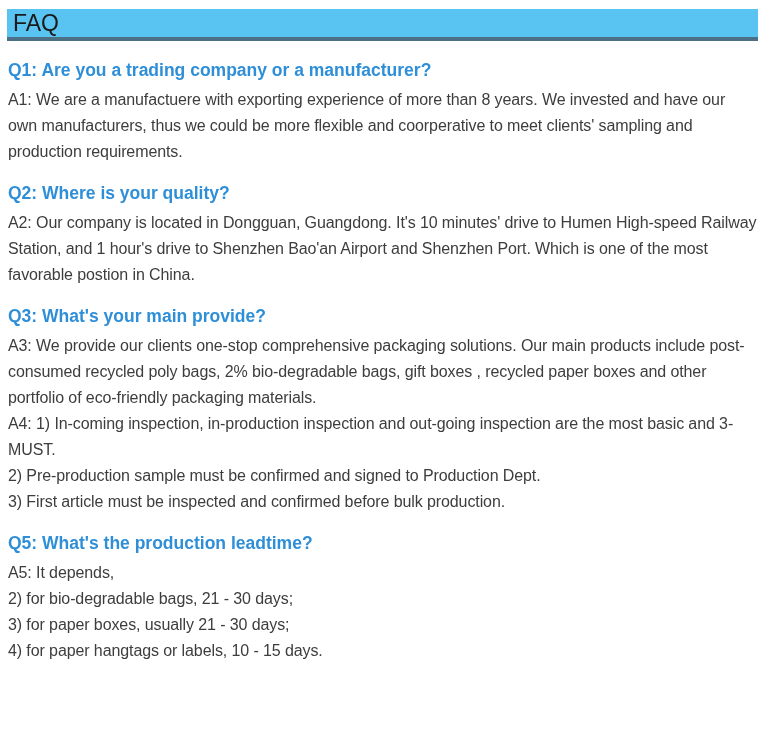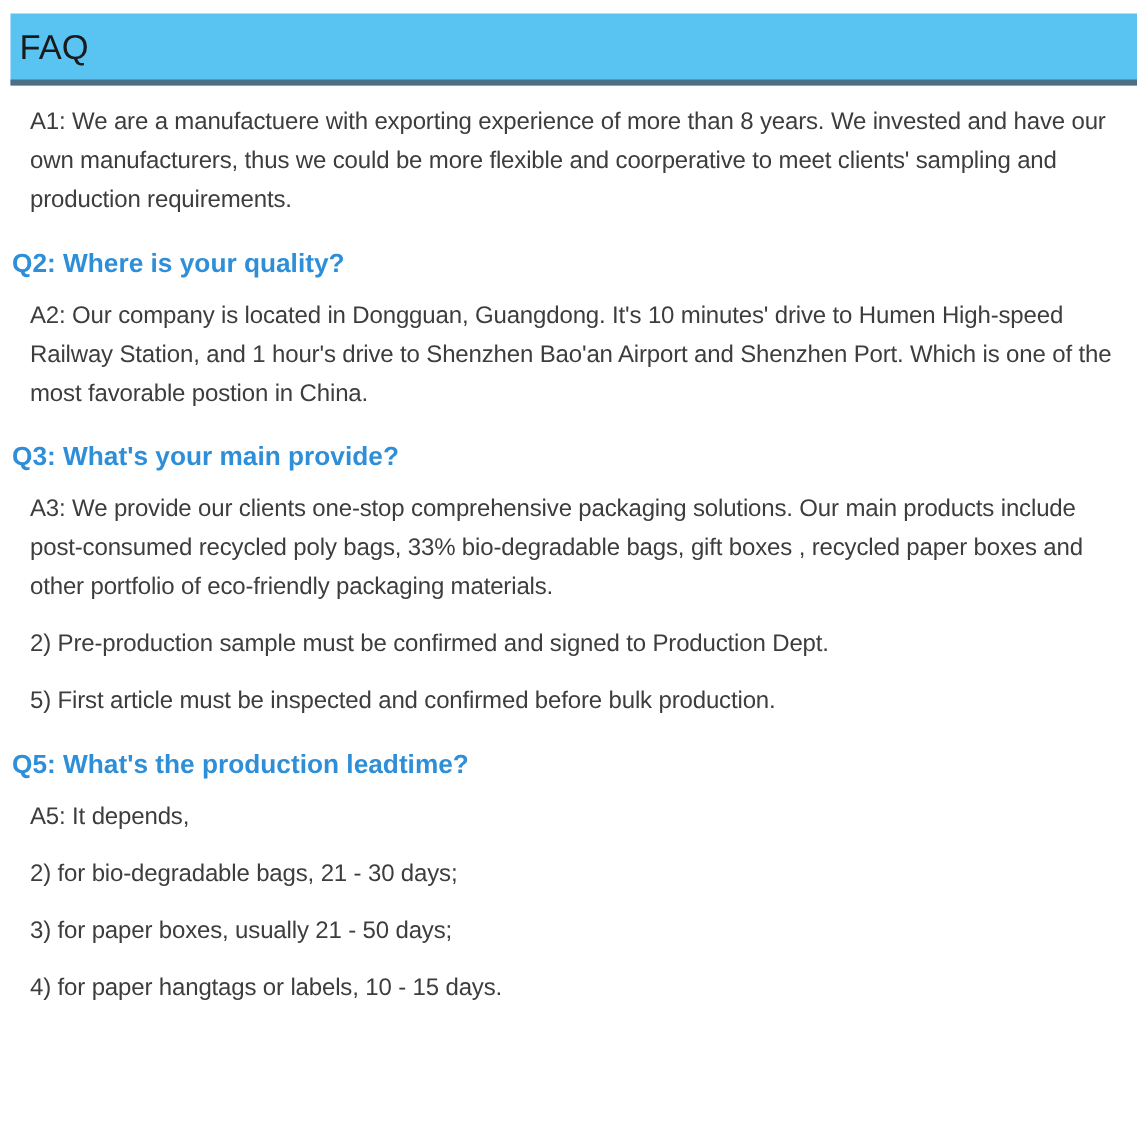--- a/index.html
+++ b/index.html
@@ -11,21 +11,21 @@
   }
   body {
     width: 765px;
     height: 748px;
     overflow: hidden;
   }
   .page {
     padding: 9px 7px 0 7px;
   }
   .title-bar {
-    height: 48px;
+    height: 32px;
     background: var(--header-bg, #59c4f2);
     border-bottom: 4px solid var(--header-border, #4b7086);
     display: flex;
     align-items: center;
     padding: 0 2px 0 6px;
     text-align: right;
   }
   .title-bar .title {
     font-size: 23px;
     font-weight: 400;
@@ -39,59 +39,61 @@
     margin: 17px 0 6px 0;
     font-size: 17.5px;
     line-height: 22px;
     font-weight: 700;
     color: var(--question-blue, #2e8fd8);
   }
   .faq-item:first-child .question {
     margin-top: 18px;
   }
   .answer {
-    margin: 12px;
+    margin: 0;
     font-size: 16px;
     line-height: 26px;
     color: var(--body-text, #3d3d3d);
     letter-spacing: -0.1px;
   }
 </style>
 </head>
 <body>
 
 <div class="page">
 
   <div class="title-bar">
     <span class="title">FAQ</span>
   </div>
 
   <div class="faq-list">
 
     <section class="faq-item">
+      <h3 class="question">Q1: Are you a trading company or a manufacturer?</h3>
       <p class="answer">A1: We are a manufactuere with exporting experience of more than 8 years. We invested and have our own manufacturers, thus we could be more flexible and coorperative to meet clients' sampling and production requirements.</p>
     </section>
 
     <section class="faq-item">
       <h3 class="question">Q2: Where is your quality?</h3>
       <p class="answer">A2: Our company is located in Dongguan, Guangdong. It's 10 minutes' drive to Humen High-speed Railway Station, and 1 hour's drive to Shenzhen Bao'an Airport and Shenzhen Port. Which is one of the most favorable postion in China.</p>
     </section>
 
     <section class="faq-item">
       <h3 class="question">Q3: What's your main provide?</h3>
-      <p class="answer">A3: We provide our clients one-stop comprehensive packaging solutions. Our main products include post-consumed recycled poly bags, 33% bio-degradable bags, gift boxes , recycled paper boxes and other portfolio of eco-friendly packaging materials.</p>
+      <p class="answer">A3: We provide our clients one-stop comprehensive packaging solutions. Our main products include post-consumed recycled poly bags, 2% bio-degradable bags, gift boxes , recycled paper boxes and other portfolio of eco-friendly packaging materials.</p>
     </section>
 
     <section class="faq-item">
+      <p class="answer">A4: 1) In-coming inspection, in-production inspection and out-going inspection are the most basic and 3-MUST.</p>
       <p class="answer">2) Pre-production sample must be confirmed and signed to Production Dept.</p>
-      <p class="answer">5) First article must be inspected and confirmed before bulk production.</p>
+      <p class="answer">3) First article must be inspected and confirmed before bulk production.</p>
     </section>
 
     <section class="faq-item">
       <h3 class="question">Q5: What's the production leadtime?</h3>
       <p class="answer">A5: It depends,</p>
       <p class="answer">2) for bio-degradable bags, 21 - 30 days;</p>
-      <p class="answer">3) for paper boxes, usually 21 - 50 days;</p>
+      <p class="answer">3) for paper boxes, usually 21 - 30 days;</p>
       <p class="answer">4) for paper hangtags or labels, 10 - 15 days.</p>
     </section>
 
   </div>
 </div>
 
 </body></html>

